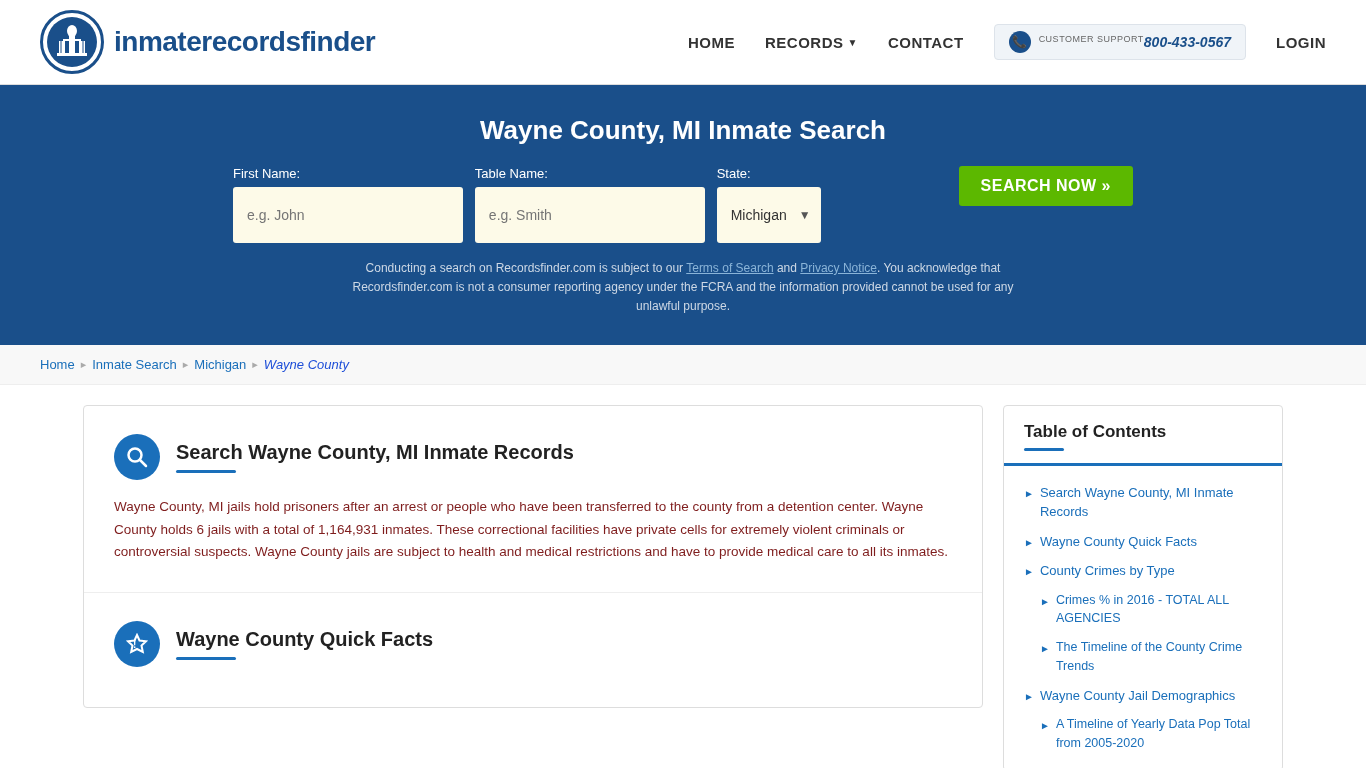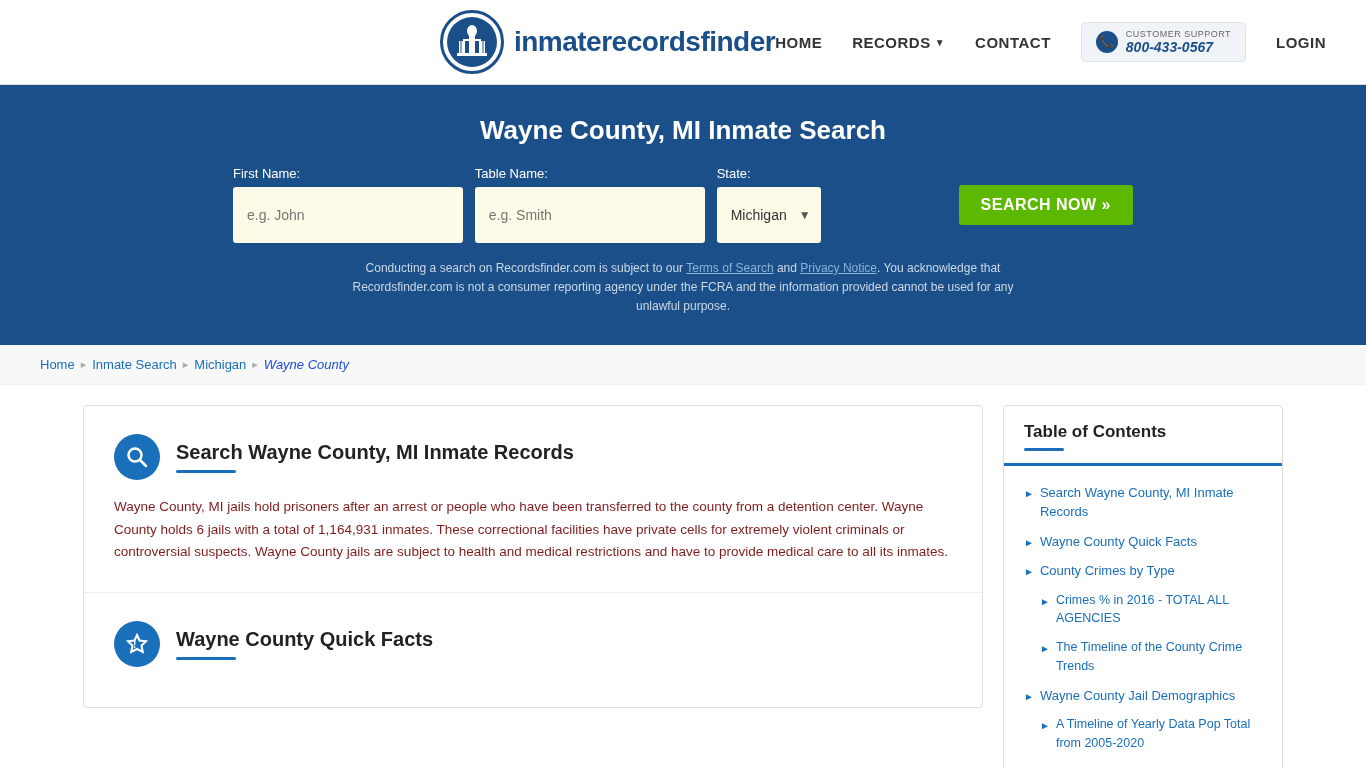--- a/index.html
+++ b/index.html
@@ -2,21 +2,21 @@
 <html><head>
   <meta charset="utf-8">
   <style>
     * { box-sizing: border-box; margin: 0; padding: 0; }
     body { font-family: Arial, sans-serif; font-size: 14px; color: #333; background: #fff; }
 
     
     .header {
       display: flex;
       align-items: center;
-      justify-content: flex-end;
+      justify-content: space-between;
       padding: 10px 40px;
       border-bottom: 1px solid #ddd;
       background: #fff;
     }
     .logo-area {
       display: flex;
       align-items: center;
       gap: 10px;
     }
     .logo-circle {
@@ -86,21 +86,21 @@
       background: #1a4f8a;
       border-radius: 50%;
       display: flex;
       align-items: center;
       justify-content: center;
       color: #fff;
       font-size: 12px;
     }
     .support-text {
       display: flex;
-      flex-direction: column;
+      flex-direction: row;
     }
     .support-label {
       font-size: 9px;
       color: #666;
       text-transform: uppercase;
       letter-spacing: 0.5px;
     }
     .support-number {
       font-size: 14px;
       font-weight: 700;
@@ -123,21 +123,21 @@
       text-align: center;
       color: #fff;
     }
     .hero-title {
       font-size: 26px;
       font-weight: 700;
       margin-bottom: 20px;
     }
     .search-form {
       display: flex;
-      align-items: center;
+      align-items: flex-start;
       gap: 12px;
       max-width: 900px;
       margin: 0 auto 16px;
     }
     .field-group {
       display: flex;
       flex-direction: column;
       align-items: flex-start;
       flex: 1;
     }

